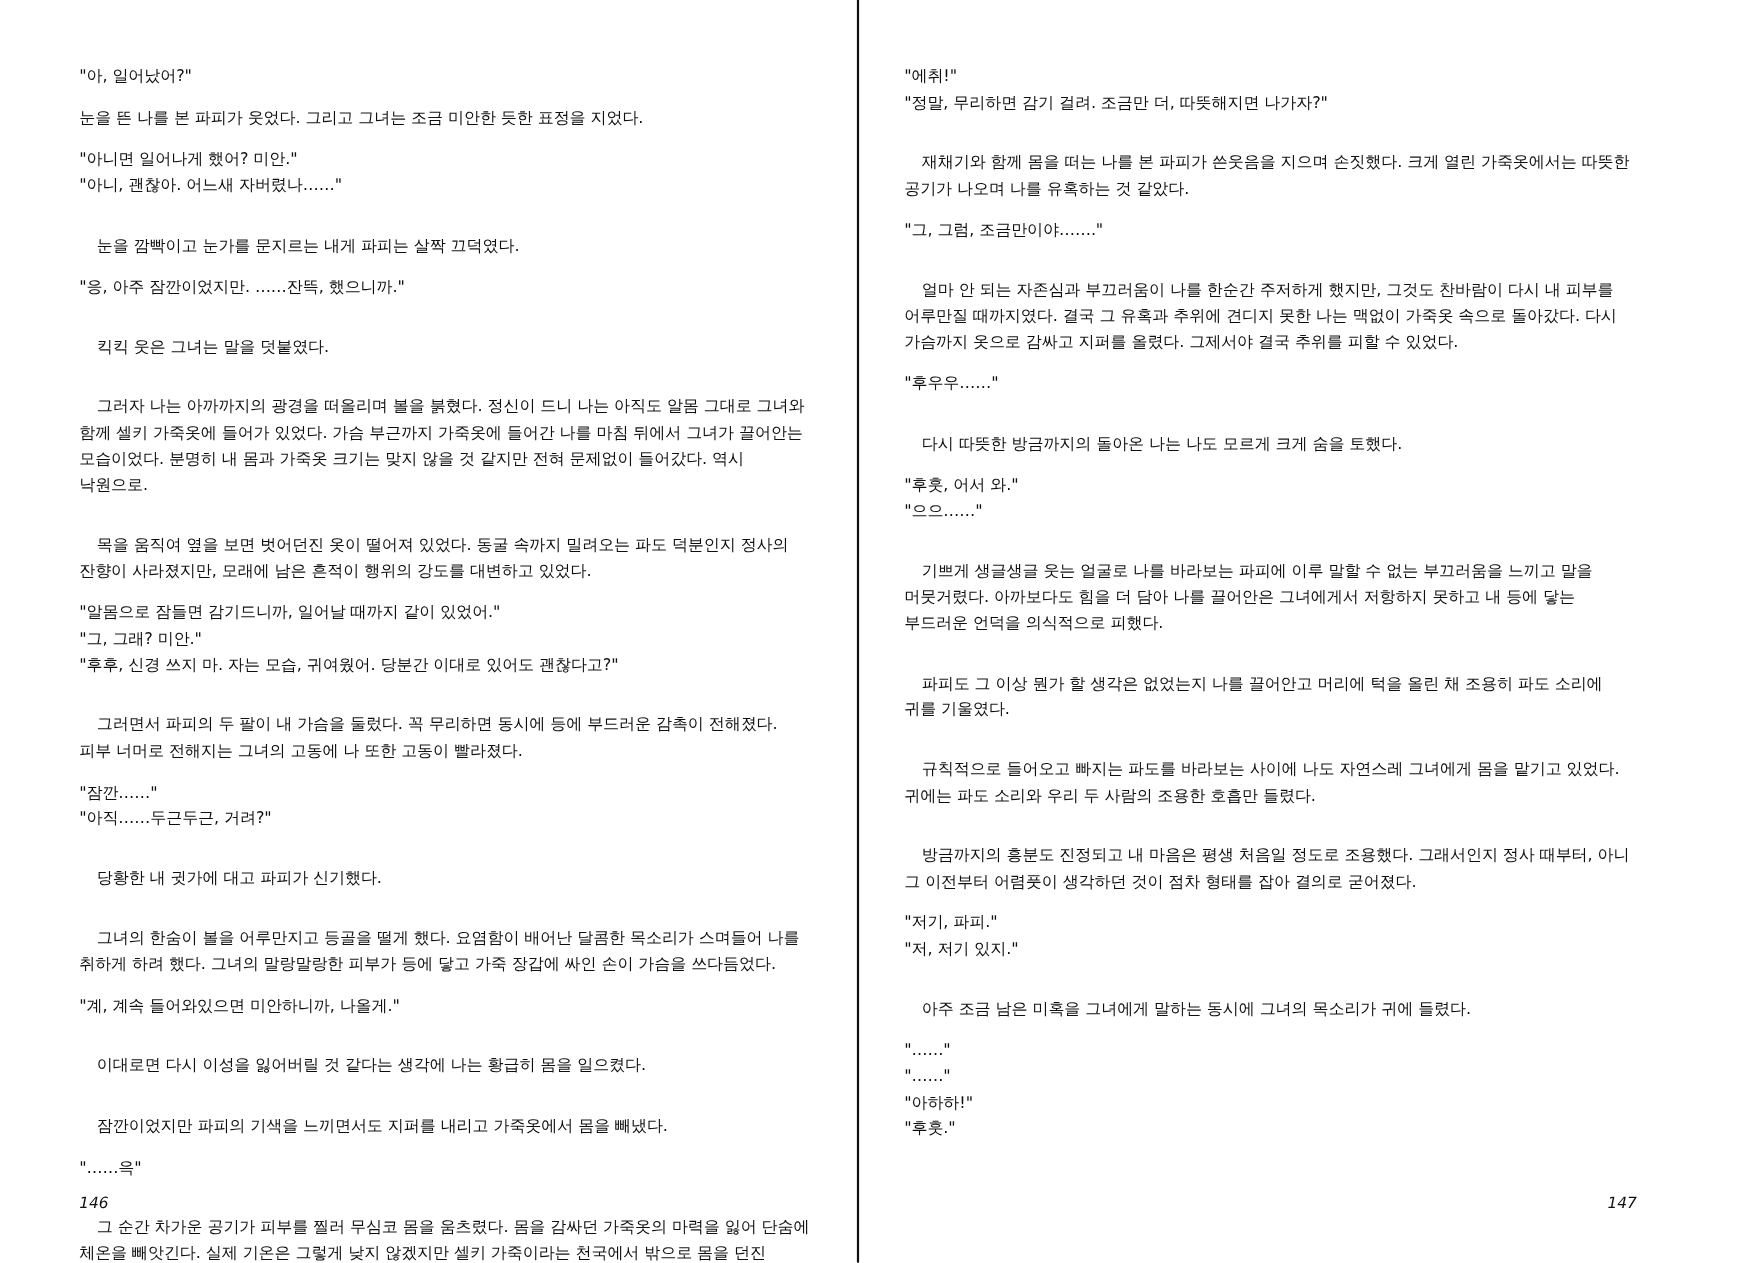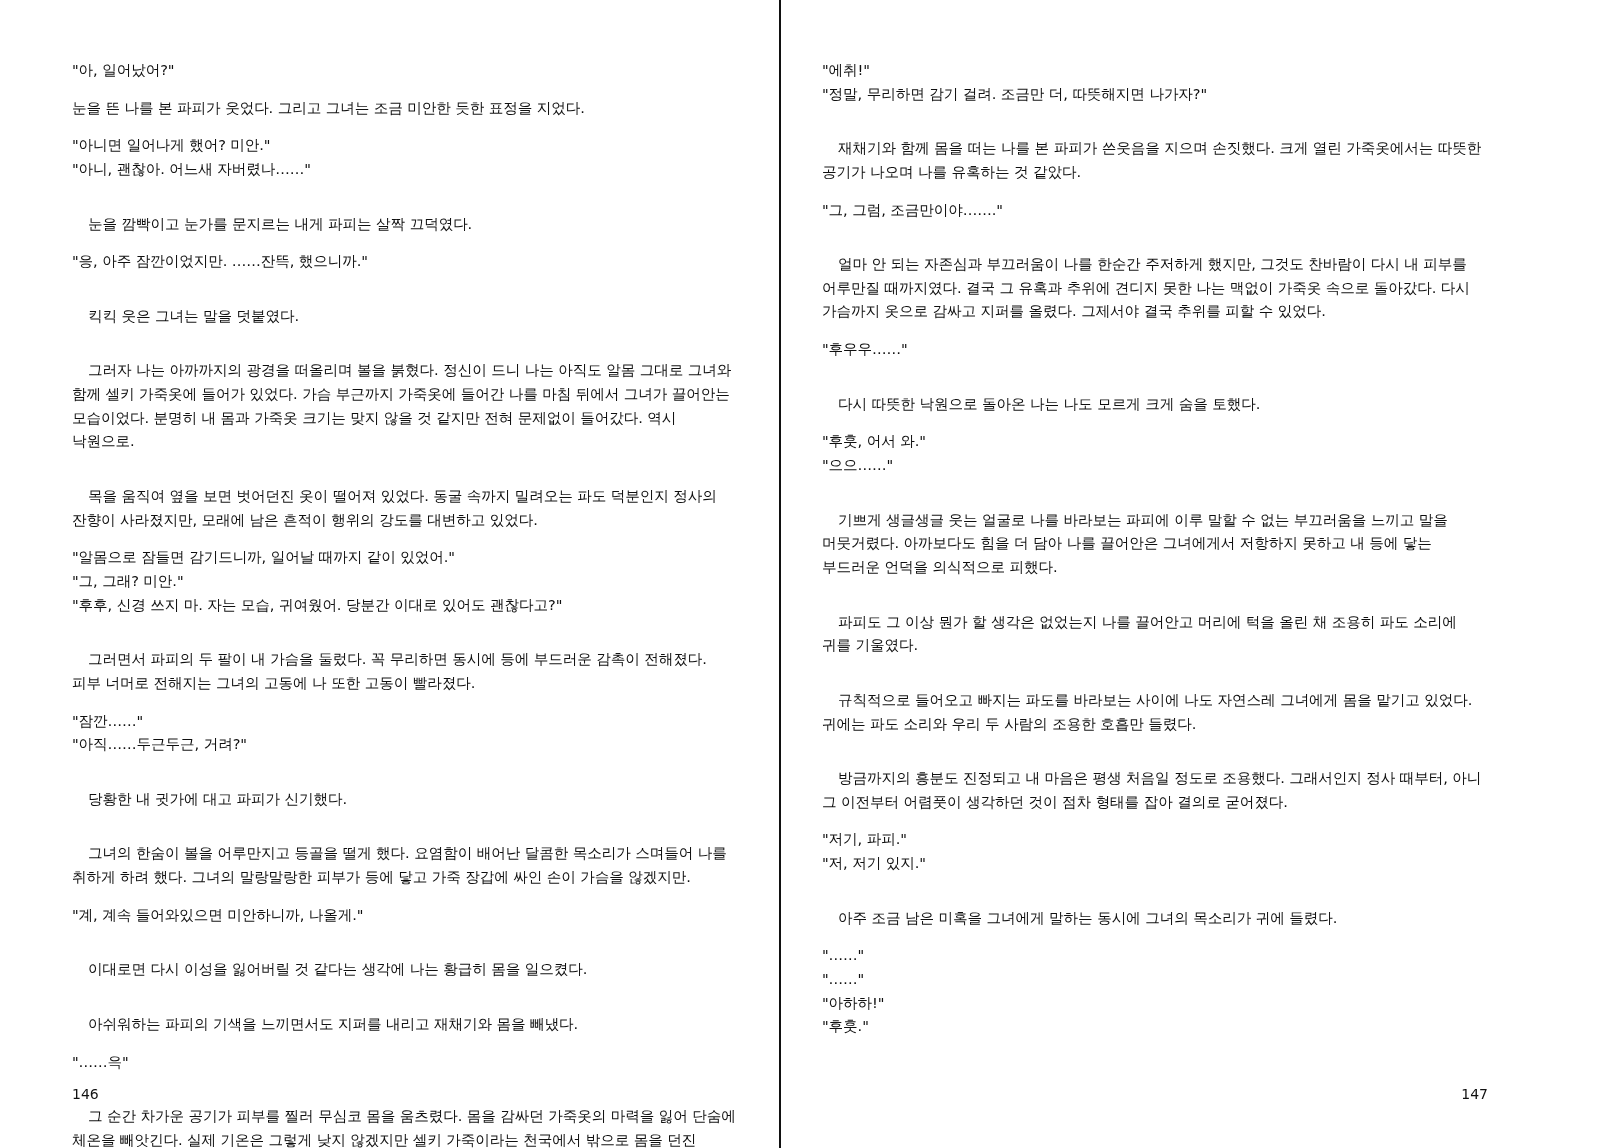--- a/index.html
+++ b/index.html
@@ -54,20 +54,21 @@
     display: block;
     white-space: pre-wrap;
   }
   .block .line.ind {
     text-indent: 16px;
     margin-top: 31px;
   }
   .folio {
     position: absolute;
     bottom: 46px;
+    font-style: italic;
     font-size: 14px;
     color: #111;
   }
   .folio-left { left: 72px; }
   .folio-right { right: 72px; }
 </style>
 </head>
 <body>
 
 <div class="spread">
@@ -112,30 +113,30 @@
         <span class="line ind">그러면서 파피의 두 팔이 내 가슴을 둘렀다. 꼭 무리하면 동시에 등에 부드러운 감촉이 전해졌다. 피부 너머로 전해지는 그녀의 고동에 나 또한 고동이 빨라졌다.</span>
       </div>
 
       <div class="block">
         <span class="line">"잠깐……"</span>
         <span class="line">"아직……두근두근, 거려?"</span>
       </div>
 
       <div class="block">
         <span class="line ind">당황한 내 귓가에 대고 파피가 신기했다.</span>
-        <span class="line ind">그녀의 한숨이 볼을 어루만지고 등골을 떨게 했다. 요염함이 배어난 달콤한 목소리가 스며들어 나를 취하게 하려 했다. 그녀의 말랑말랑한 피부가 등에 닿고 가죽 장갑에 싸인 손이 가슴을 않겠지만.</span>
+        <span class="line ind">그녀의 한숨이 볼을 어루만지고 등골을 떨게 했다. 요염함이 배어난 달콤한 목소리가 스며들어 나를 취하게 하려 했다. 그녀의 말랑말랑한 피부가 등에 닿고 가죽 장갑에 싸인 손이 가슴을 쓰다듬었다.</span>
       </div>
 
       <div class="block">
         <span class="line">"계, 계속 들어와있으면 미안하니까, 나올게."</span>
       </div>
 
       <div class="block">
         <span class="line ind">이대로면 다시 이성을 잃어버릴 것 같다는 생각에 나는 황급히 몸을 일으켰다.</span>
-        <span class="line ind">아쉬워하는 파피의 기색을 느끼면서도 지퍼를 내리고 재채기와 몸을 빼냈다.</span>
+        <span class="line ind">잠깐이었지만 파피의 기색을 느끼면서도 지퍼를 내리고 가죽옷에서 몸을 빼냈다.</span>
       </div>
 
       <div class="block">
         <span class="line">"……윽"</span>
       </div>
 
       <div class="block">
         <span class="line ind">그 순간 차가운 공기가 피부를 찔러 무심코 몸을 움츠렸다. 몸을 감싸던 가죽옷의 마력을 잃어 단숨에 체온을 빼앗긴다. 실제 기온은 그렇게 낮지 않겠지만 셀키 가죽이라는 천국에서 밖으로 몸을 던진 내게는 혹한의 설산을 연상시켰다.</span>
       </div>
 
@@ -163,21 +164,21 @@
 
       <div class="block">
         <span class="line ind">얼마 안 되는 자존심과 부끄러움이 나를 한순간 주저하게 했지만, 그것도 찬바람이 다시 내 피부를 어루만질 때까지였다. 결국 그 유혹과 추위에 견디지 못한 나는 맥없이 가죽옷 속으로 돌아갔다. 다시 가슴까지 옷으로 감싸고 지퍼를 올렸다. 그제서야 결국 추위를 피할 수 있었다.</span>
       </div>
 
       <div class="block">
         <span class="line">"후우우……"</span>
       </div>
 
       <div class="block">
-        <span class="line ind">다시 따뜻한 낙원으로 돌아온 나는 나도 모르게 크게 숨을 토했다.</span>
+        <span class="line ind">다시 따뜻한 방금까지의 돌아온 나는 나도 모르게 크게 숨을 토했다.</span>
       </div>
 
       <div class="block">
         <span class="line">"후훗, 어서 와."</span>
         <span class="line">"으으……"</span>
       </div>
 
       <div class="block">
         <span class="line ind">기쁘게 생글생글 웃는 얼굴로 나를 바라보는 파피에 이루 말할 수 없는 부끄러움을 느끼고 말을 머뭇거렸다. 아까보다도 힘을 더 담아 나를 끌어안은 그녀에게서 저항하지 못하고 내 등에 닿는 부드러운 언덕을 의식적으로 피했다.</span>
         <span class="line ind">파피도 그 이상 뭔가 할 생각은 없었는지 나를 끌어안고 머리에 턱을 올린 채 조용히 파도 소리에 귀를 기울였다.</span>

